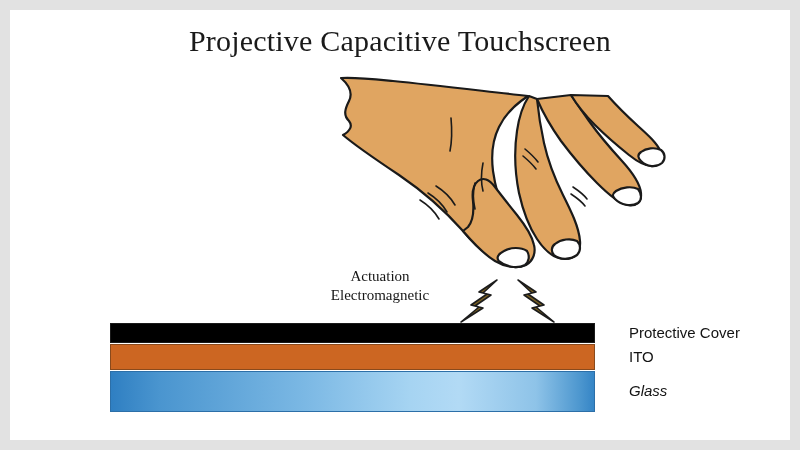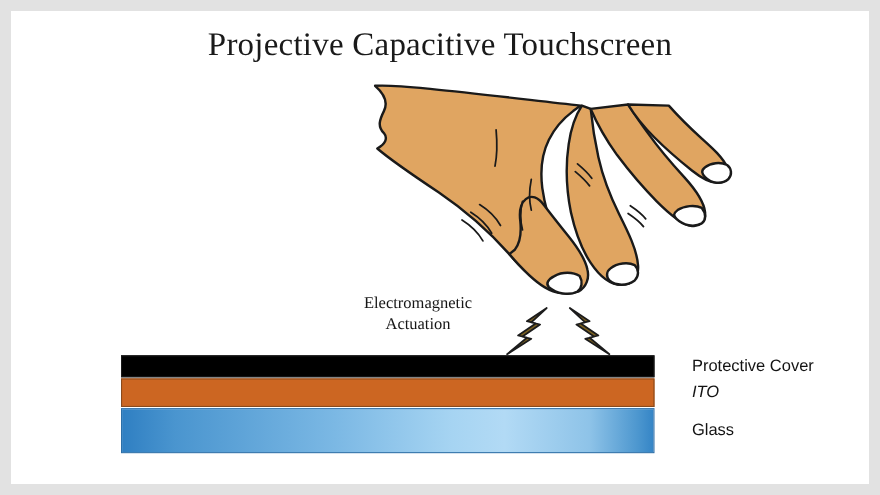--- a/index.html
+++ b/index.html
@@ -116,22 +116,22 @@
   
   .side-label {
     position: absolute;
     left: 619px;
     font-family: "Liberation Sans", "DejaVu Sans", sans-serif;
     font-size: 15px;
     color: #131313;
     white-space: nowrap;
   }
   #label-cover { top: 314px; }
-  #label-ito   { top: 338px; font-style: italic; }
-  #label-glass { top: 372px; }
+  #label-ito   { top: 338px; }
+  #label-glass { top: 372px; font-style: italic; }
 </style>
 </head>
 <body>
 
 <div id="screenshot">
   <div id="canvas">
 
     <div id="title">Projective Capacitive Touchscreen</div>
 
     <div id="hand-wrap">
@@ -209,22 +209,22 @@
           <path d="M160,108 C 158,118 158,128 160,136" fill="none" stroke-width="1.6"></path>
           <path d="M202,94 C 208,99 212,103 215,107" fill="none" stroke-width="1.6"></path>
           <path d="M200,101 C 206,106 210,110 213,114" fill="none" stroke-width="1.6"></path>
           <path d="M250,132 C 256,136 261,140 264,144" fill="none" stroke-width="1.6"></path>
           <path d="M248,139 C 254,143 259,147 262,151" fill="none" stroke-width="1.6"></path>
         </g>
       </svg>
     </div>
 
     <div id="em-label">
+      <span class="ln">Actuation</span>
       <span class="ln">Electromagnetic</span>
-      <span class="ln">Actuation</span>
     </div>
 
     <div id="bolts">
       <svg width="105" height="48" viewBox="0 0 105 48" xmlns="http://www.w3.org/2000/svg">
 
         <g>
           <path d="M42,2 L24,14 L32,16 L16,27 L24,29 L6,44 L28,30 L20,28 L36,17 L28,15 Z" fill="#7a6020" stroke="#1c1c1c" stroke-width="1.6" stroke-linejoin="round"></path>
         </g>
 
         <g transform="translate(105,0) scale(-1,1)">

